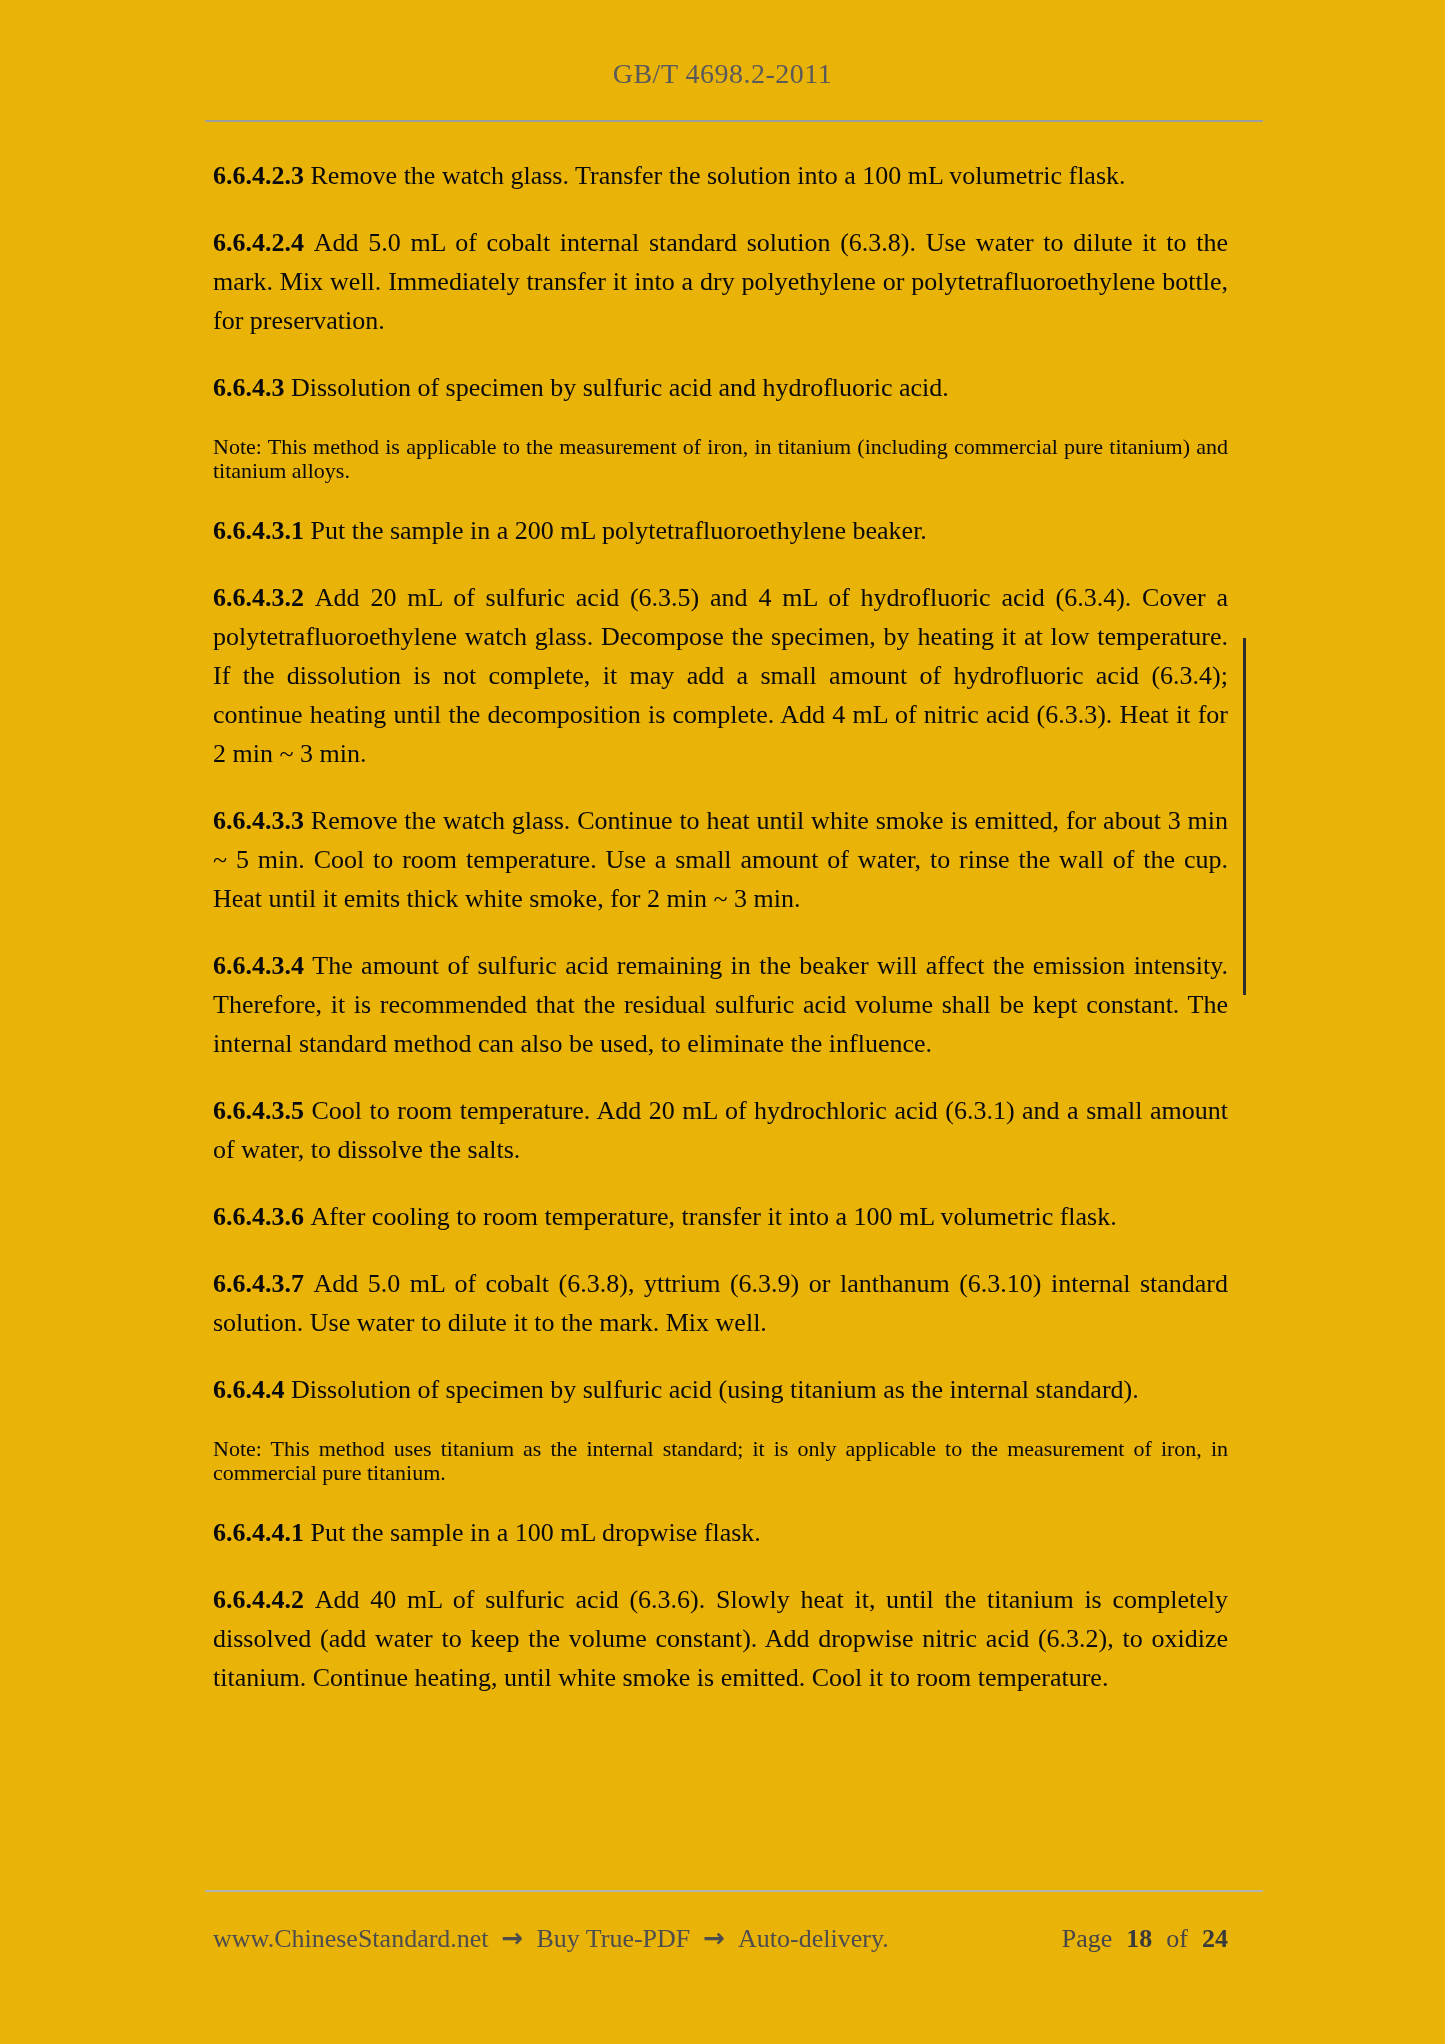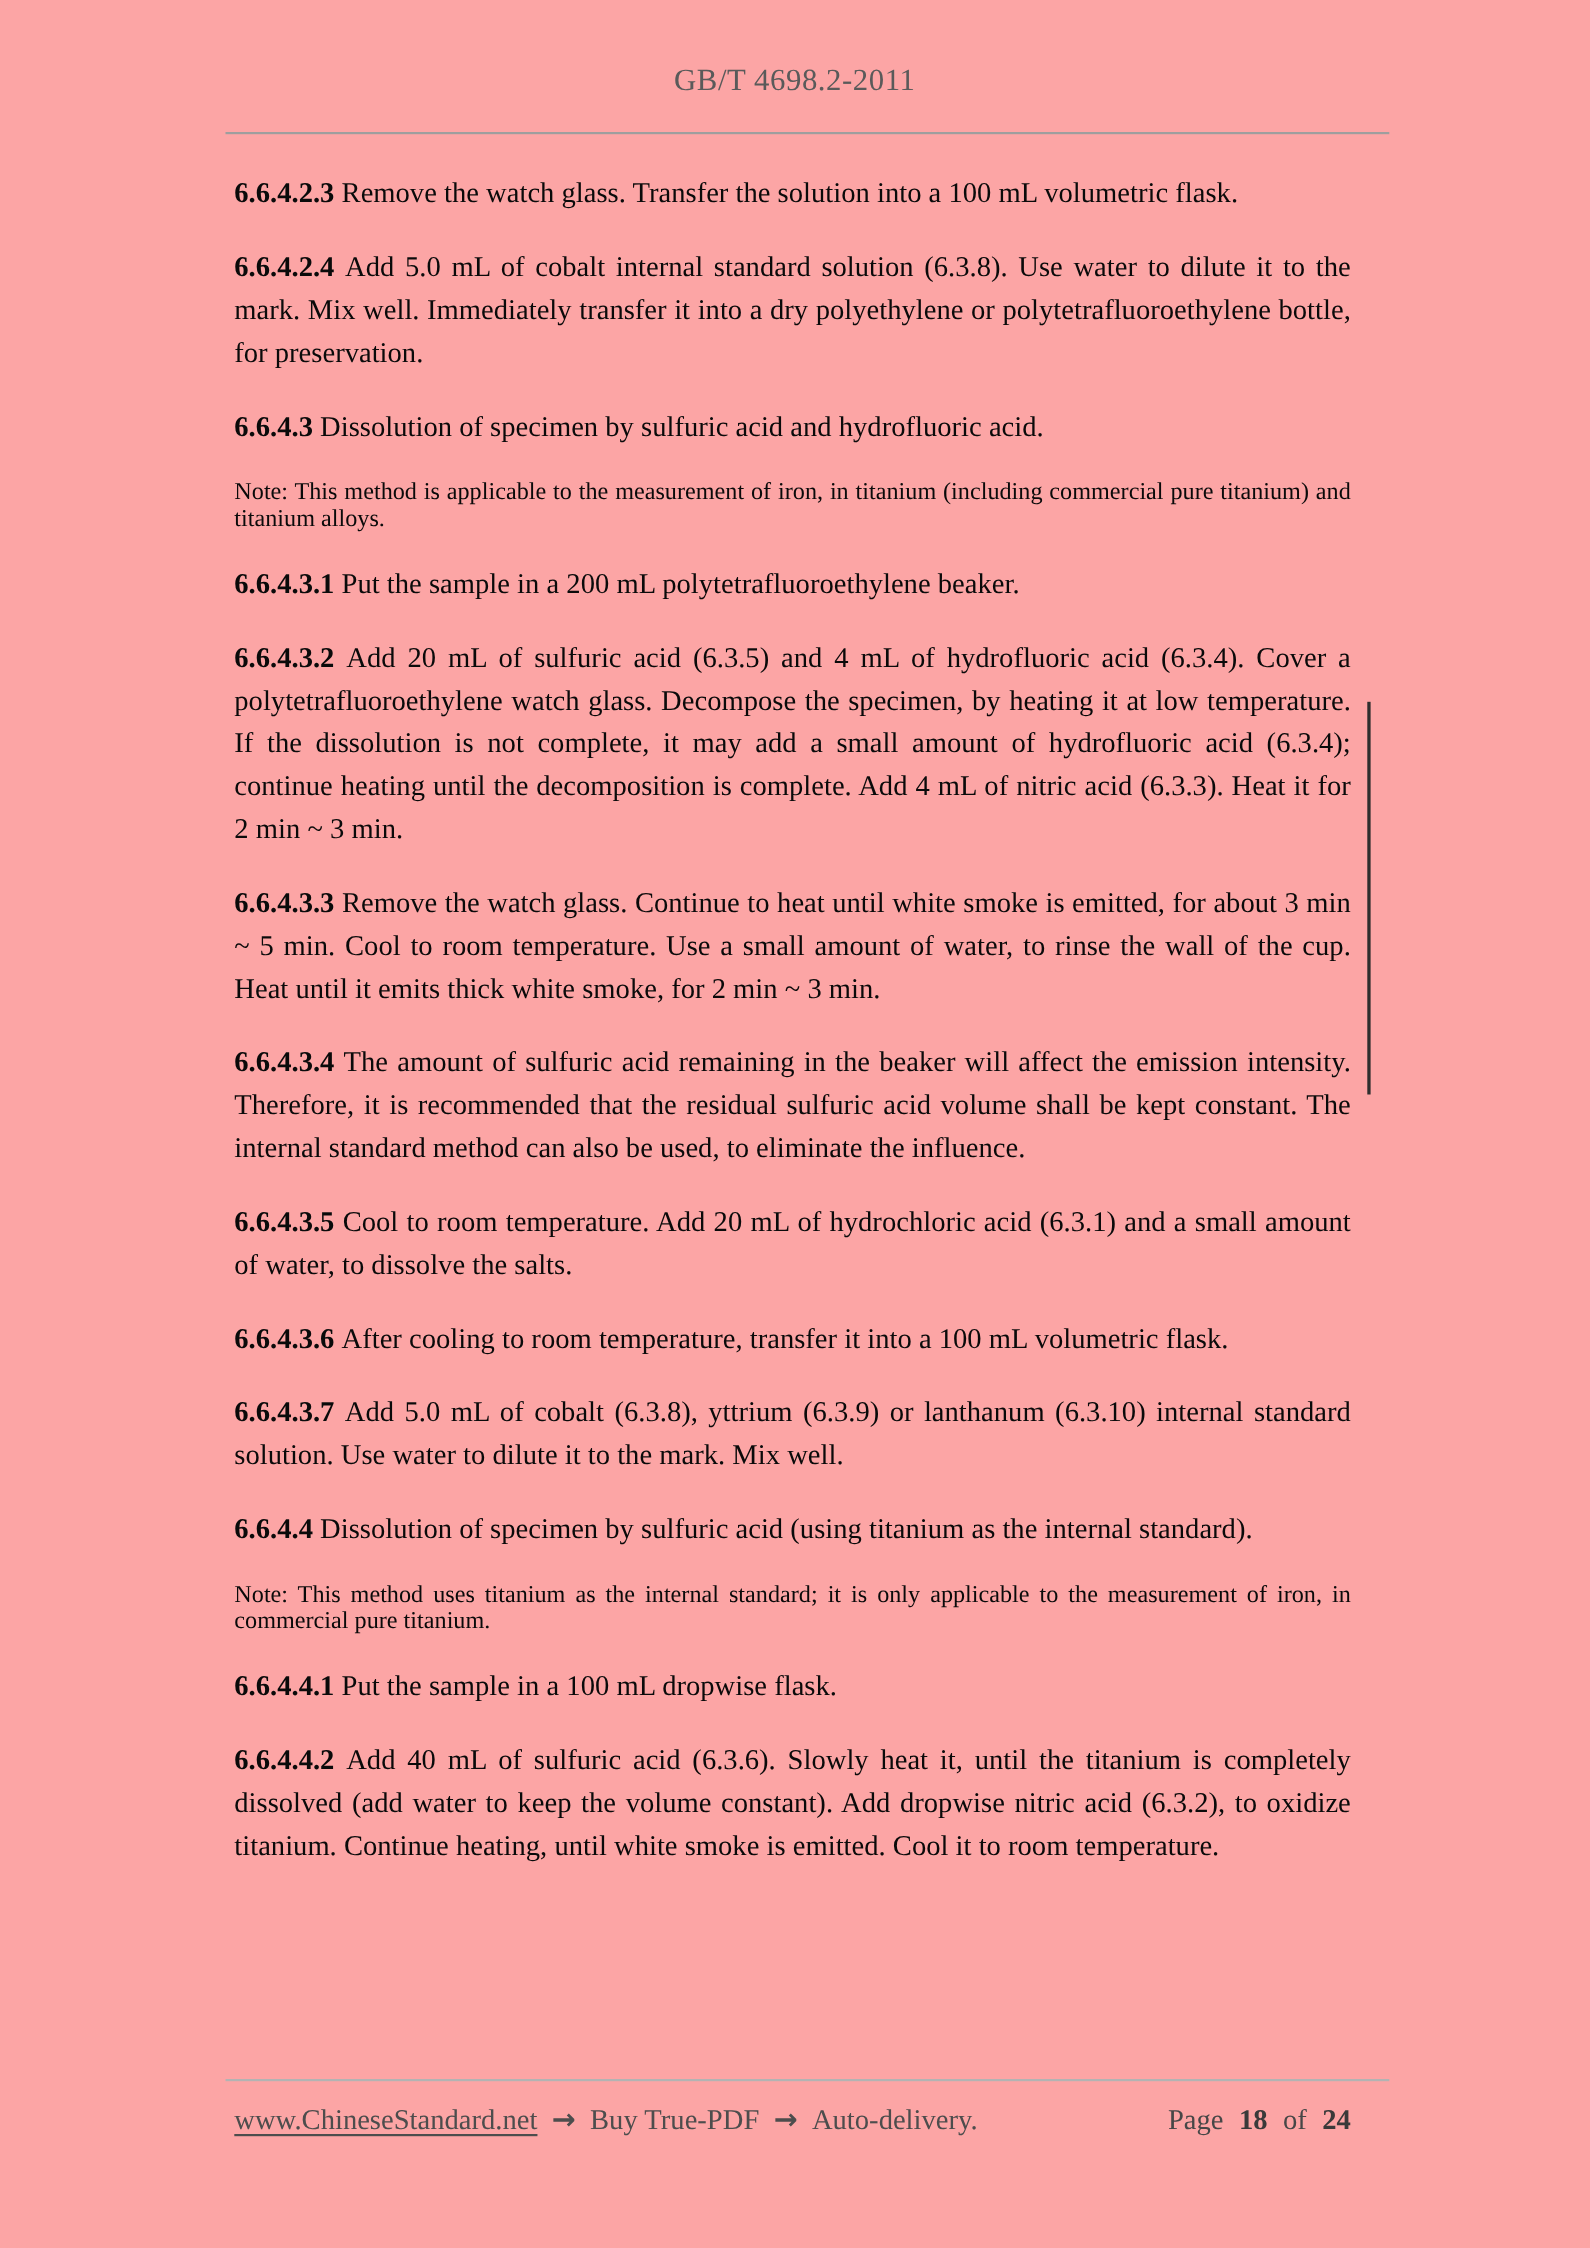--- a/index.html
+++ b/index.html
@@ -4,21 +4,21 @@
 <style>
   html, body {
     margin: 0;
     padding: 0;
     background: #ffffff;
   }
   .page {
     position: relative;
     width: 1445px;
     height: 2044px;
-    background: #fca5a5;
+    background: #eab308;
     overflow: hidden;
     font-family: "Liberation Serif", "DejaVu Serif", serif;
   }
   .header-title {
     position: absolute;
     top: 58px;
     left: 0;
     width: 100%;
     text-align: center;
     font-size: 28px;
@@ -72,24 +72,24 @@
     font-size: 26px;
     color: #4d4d4d;
   }
   .footer-left {
     display: flex;
     align-items: baseline;
     gap: 13px;
     white-space: nowrap;
   }
   .site-link {
-    text-decoration: underline;
     text-underline-offset: 5px;
     color: #4d4d4d;
     cursor: pointer;
+    margin-top: 12px;
   }
   .arrow-icon {
     font-family: "DejaVu Sans", sans-serif;
     font-weight: bold;
     color: #4d4d4d;
   }
   .page-info {
     display: flex;
     align-items: baseline;
     gap: 14px;

